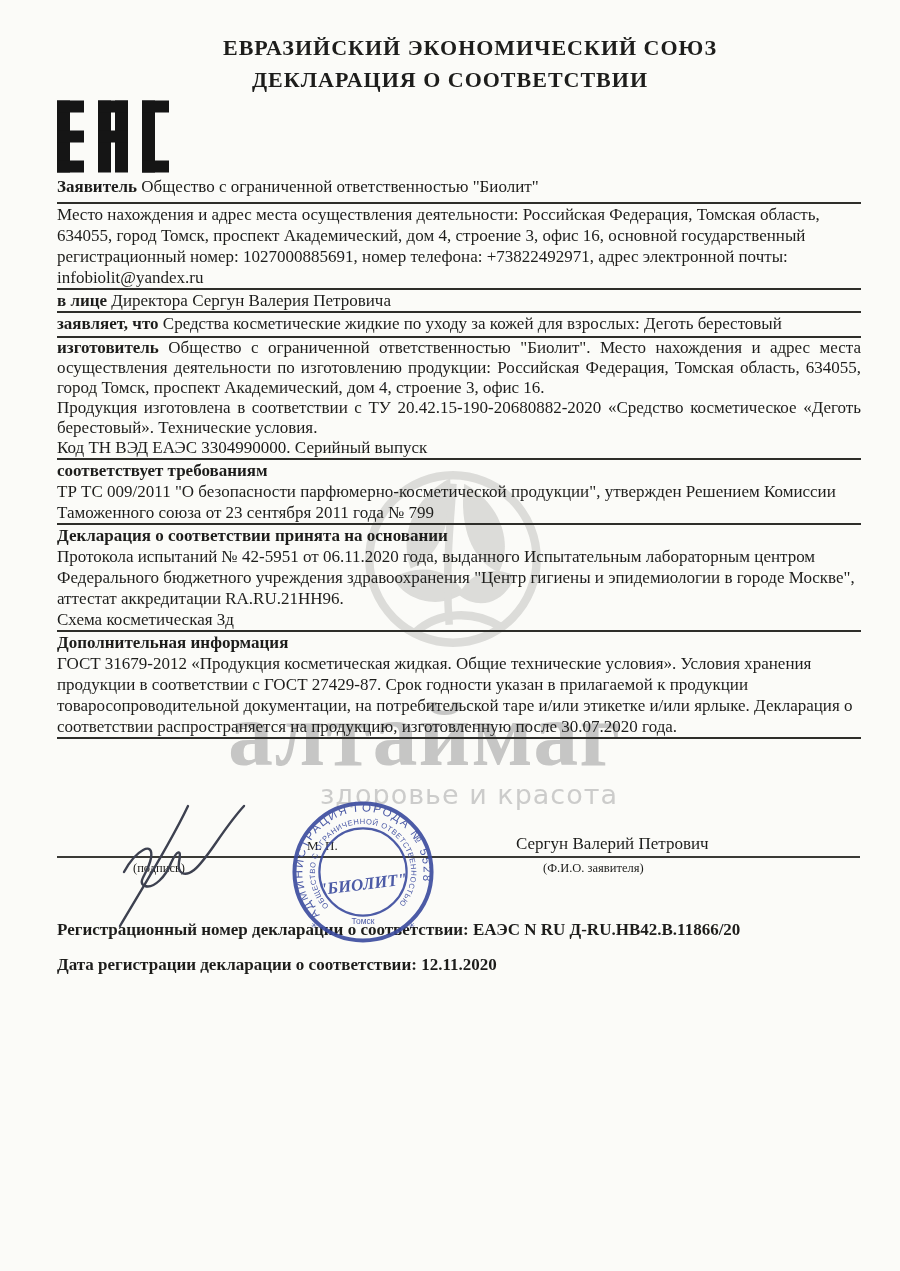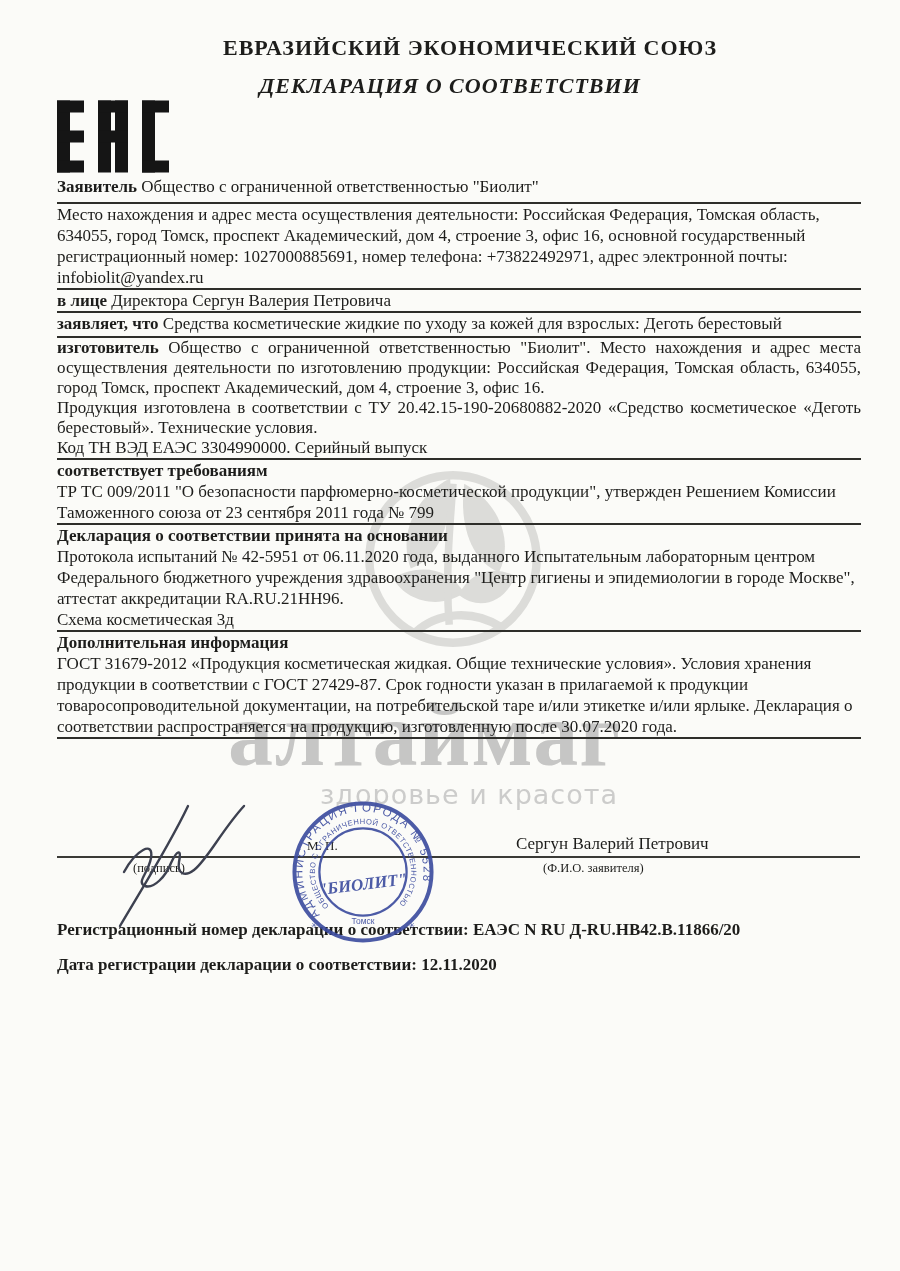--- a/index.html
+++ b/index.html
@@ -4,21 +4,21 @@
 <style>
   html,body{margin:0;padding:0;background:#e9e9e7;}
   .page{
     position:relative;width:900px;height:1271px;margin:0 auto;
     background:#fbfbf8;overflow:hidden;
     font-family:"Liberation Serif", serif;color:#1d1d1b;
   }
   
   .title{position:absolute;left:0;width:900px;text-align:center;
     font-weight:bold;font-size:22px;line-height:26px;letter-spacing:1px;}
-  .title1{top:35px;padding-left:20px;} .title2{top:73px;font-style:italic;}
+  .title1{top:35px;padding-left:20px;} .title2{top:67px;}
   .eac{position:absolute;left:57px;top:100px;width:112px;height:73px;}
   
   .content{position:absolute;left:57px;top:176px;width:804px;z-index:2;}
   .content p{margin:0;font-size:17px;line-height:21px;}
   .content p.tight{line-height:20px;}
   .rule{border-top:2px solid #2e2e2a;height:0;}
   .lbl{font-weight:bold;}
   .just{text-align:justify;}
   .hline{font-weight:bold;}
   .mt2{margin-top:2px;}.mt3{margin-top:3px;}.mt4{margin-top:4px;}

